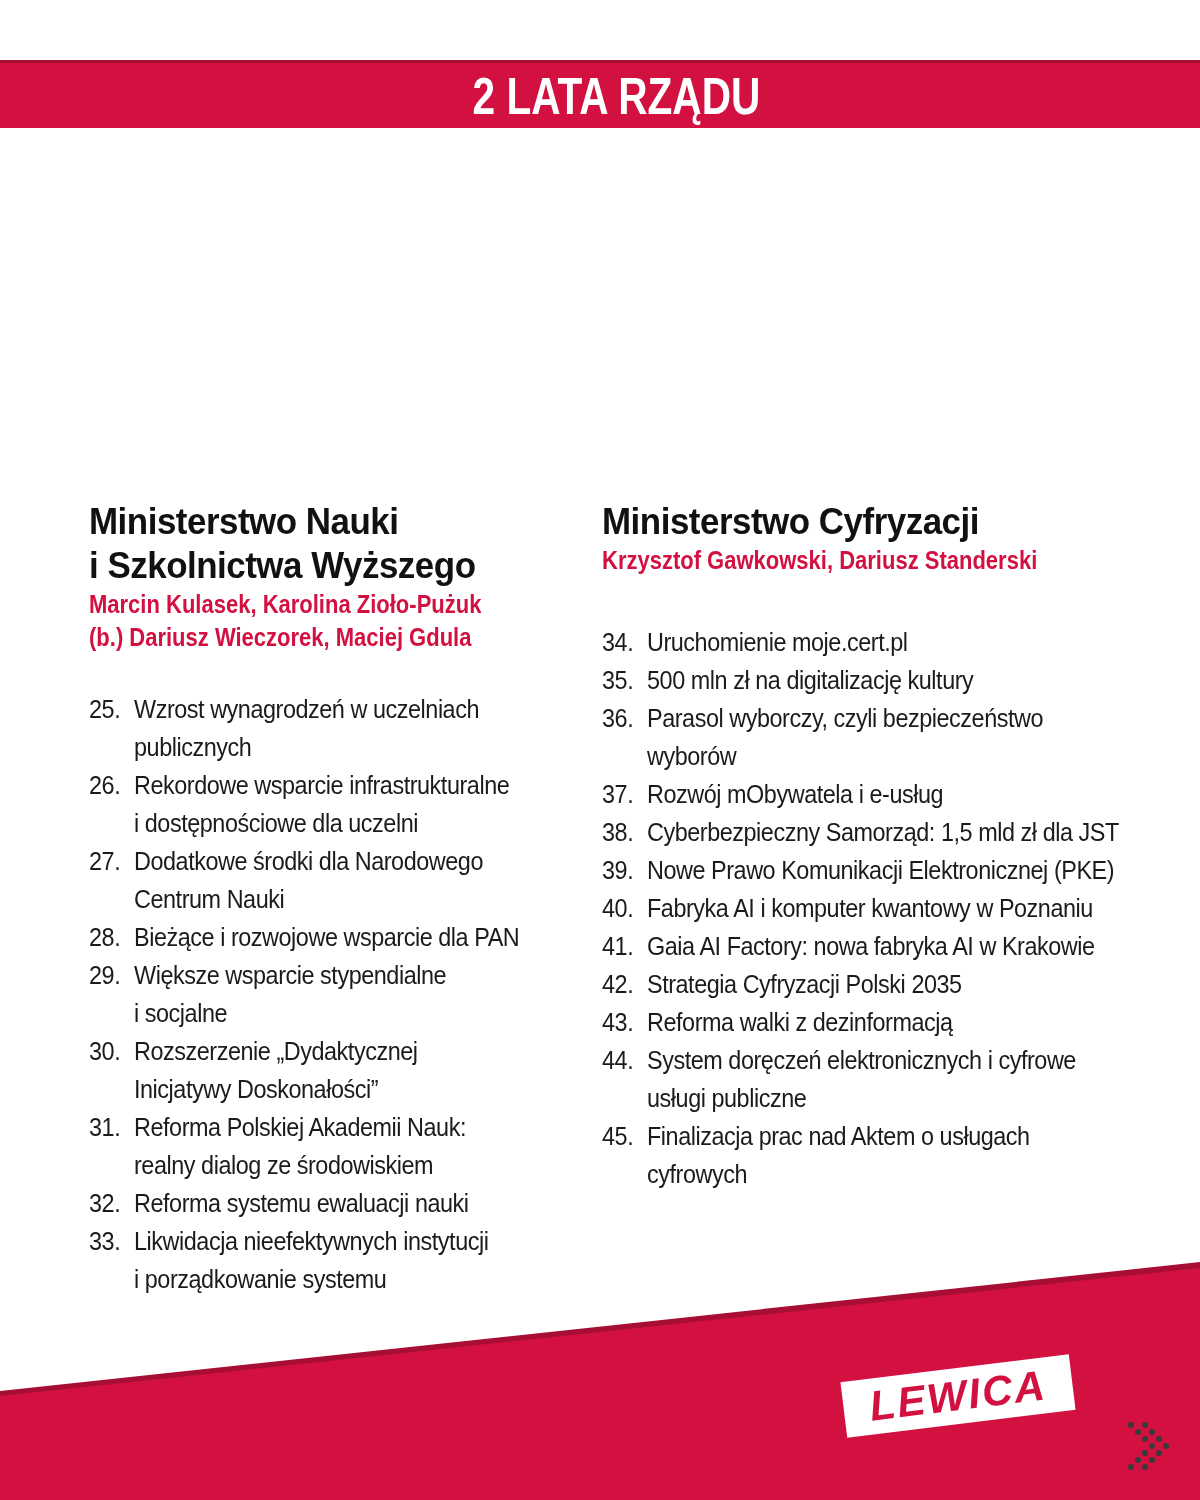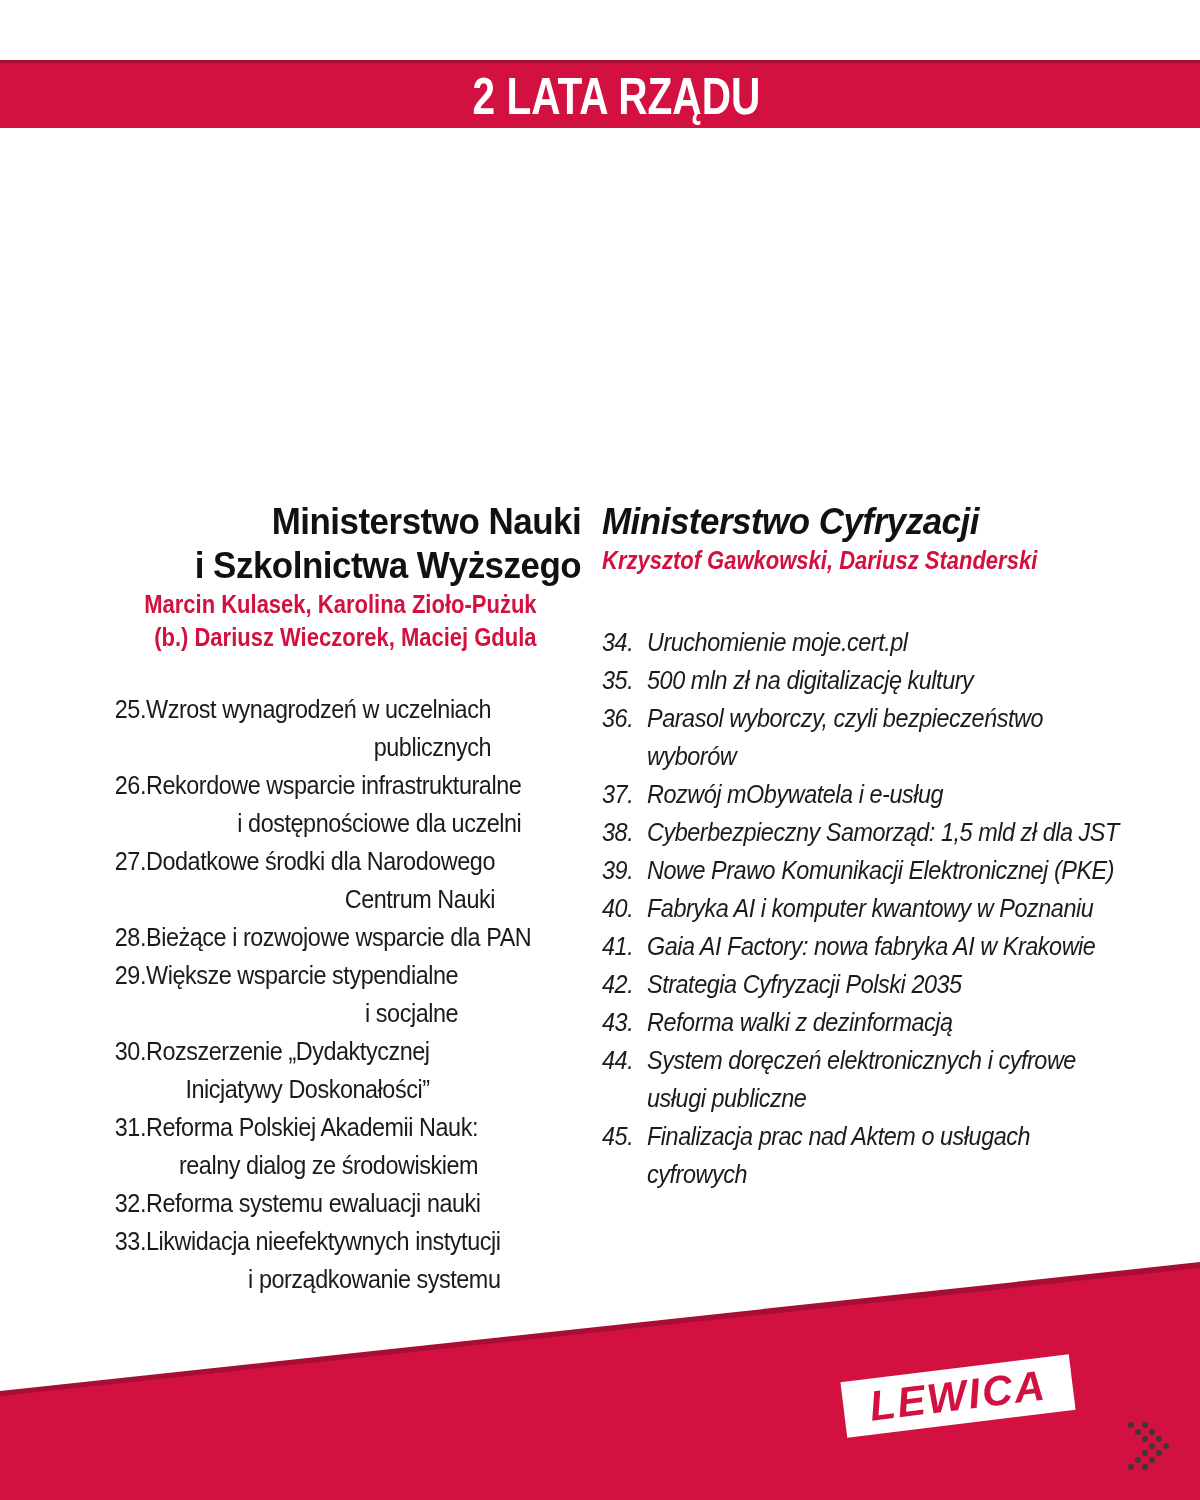--- a/index.html
+++ b/index.html
@@ -18,22 +18,22 @@
 
   
   .title-line{position:absolute;left:0;width:100%;text-align:center;color:var(--red);font-weight:bold;}
   .title-line1{top:140px;height:180px;line-height:180px;font-size:230px;}
   .title-line1 .squeeze{display:inline-block;transform:scaleX(.75);white-space:nowrap;letter-spacing:-5px;}
   .title-line2{top:318px;height:125px;line-height:125px;font-size:125px;}
   .title-line2 .squeeze{display:inline-block;transform:scaleX(.86);white-space:nowrap;letter-spacing:-2px;}
 
   
   .col{position:absolute;top:500px;}
-  .col-left{left:101px;width:495px;text-align:right;}
-  .col-right{left:602px;width:570px;font-style:italic;}
+  .col-left{left:89px;width:495px;}
+  .col-right{left:602px;width:570px;}
   .m-name{color:#111;font-weight:bold;font-size:36px;line-height:44px;letter-spacing:-.5px;
     transform:scaleX(.97);transform-origin:left top;}
   .name-line{white-space:nowrap;}
   .m-ministers{color:var(--red);font-weight:bold;font-size:25px;line-height:33px;
     transform:scaleX(.88);transform-origin:left top;}
   .ministers-line{white-space:nowrap;}
   .m-list{font-size:26px;line-height:38px;color:var(--text);letter-spacing:-.5px;
     transform:scaleX(.9);transform-origin:left top;}
   .col-left .m-list{margin-top:36px;}
   .col-right .m-list{margin-top:46px;}

